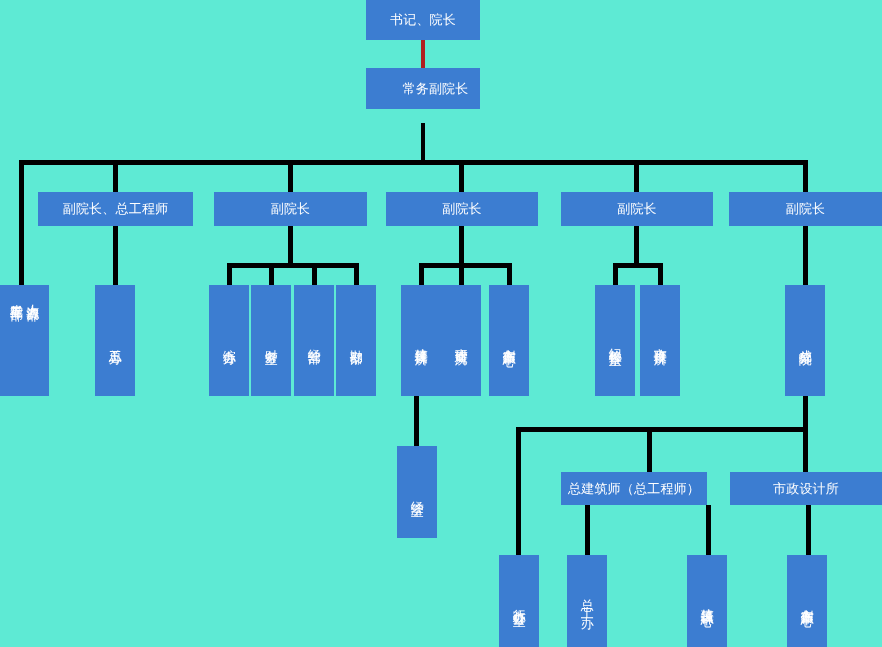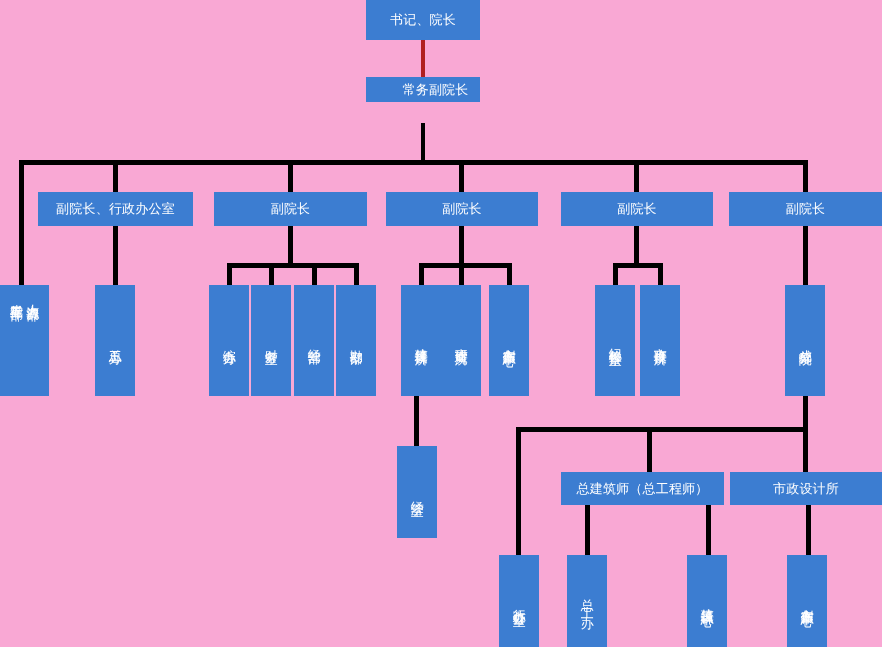--- a/index.html
+++ b/index.html
@@ -8,21 +8,21 @@
     padding: 0;
     background: #ffffff;
   }
   body {
     font-family: "DejaVu Sans", "Liberation Sans", sans-serif;
   }
   #chart-root {
     position: relative;
     width: 882px;
     height: 647px;
-    background: #f9a8d4;
+    background: #5eead4;
     overflow: hidden;
   }
   .node {
     position: absolute;
     background: #3c7dd1;
     color: #ffffff;
     display: flex;
     align-items: center;
     justify-content: center;
     box-sizing: border-box;
@@ -117,23 +117,23 @@
   <div class="conn" style="left:647px; top:427px; width:5px; height:45px;"></div>
   <div class="conn" style="left:803px; top:427px; width:5px; height:45px;"></div>
 
   <div class="conn" style="left:585px; top:505px; width:5px; height:50px;"></div>
   <div class="conn" style="left:706px; top:505px; width:5px; height:50px;"></div>
 
   <div class="conn" style="left:806px; top:505px; width:5px; height:50px;"></div>
 
   <div class="node h" style="left:366px; top:0px; width:114px; height:40px;">书记、院长</div>
 
-  <div class="node h" style="left:366px; top:77px; width:114px; height:25px;padding-left:28px;">常务副院长</div>
+  <div class="node h" style="left:366px; top:68px; width:114px; height:41px;padding-left:28px;">常务副院长</div>
 
-  <div class="node h" style="left:38px; top:192px; width:155px; height:34px;">副院长、行政办公室</div>
+  <div class="node h" style="left:38px; top:192px; width:155px; height:34px;">副院长、总工程师</div>
   <div class="node h" style="left:214px; top:192px; width:153px; height:34px;">副院长</div>
   <div class="node h" style="left:386px; top:192px; width:152px; height:34px;">副院长</div>
   <div class="node h" style="left:561px; top:192px; width:152px; height:34px;">副院长</div>
   <div class="node h" style="left:729px; top:192px; width:153px; height:34px;">副院长</div>
 
   <div class="node v two-col" style="left:0px; top:285px; width:49px; height:111px;">
     <span>党群工作部</span>
     <span>人力资源部</span>
   </div>
 
@@ -148,21 +148,21 @@
   <div class="node v" style="left:441px; top:285px; width:40px; height:111px;">古建研究所</div>
   <div class="node v" style="left:489px; top:285px; width:40px; height:111px;">方案创作中心</div>
 
   <div class="node v" style="left:595px; top:285px; width:40px; height:111px;">纪检督察室</div>
   <div class="node v" style="left:640px; top:285px; width:40px; height:111px;">市政设计所</div>
 
   <div class="node v" style="left:785px; top:285px; width:40px; height:111px;">成都分院</div>
 
   <div class="node v" style="left:397px; top:446px; width:40px; height:92px;">经济室</div>
 
-  <div class="node h" style="left:561px; top:472px; width:163px; height:33px;">总建筑师（总工程师）</div>
+  <div class="node h" style="left:561px; top:472px; width:146px; height:33px;">总建筑师（总工程师）</div>
   <div class="node h" style="left:730px; top:472px; width:152px; height:33px;">市政设计所</div>
 
   <div class="node v" style="left:499px; top:555px; width:40px; height:92px;">行政办公室</div>
   <div class="node v spaced" style="left:567px; top:555px; width:40px; height:92px;">总工办</div>
   <div class="node v" style="left:687px; top:555px; width:40px; height:92px;">建筑设计中心</div>
   <div class="node v" style="left:787px; top:555px; width:40px; height:92px;">方案创作中心</div>
 
 </div>
 
 </body></html>

